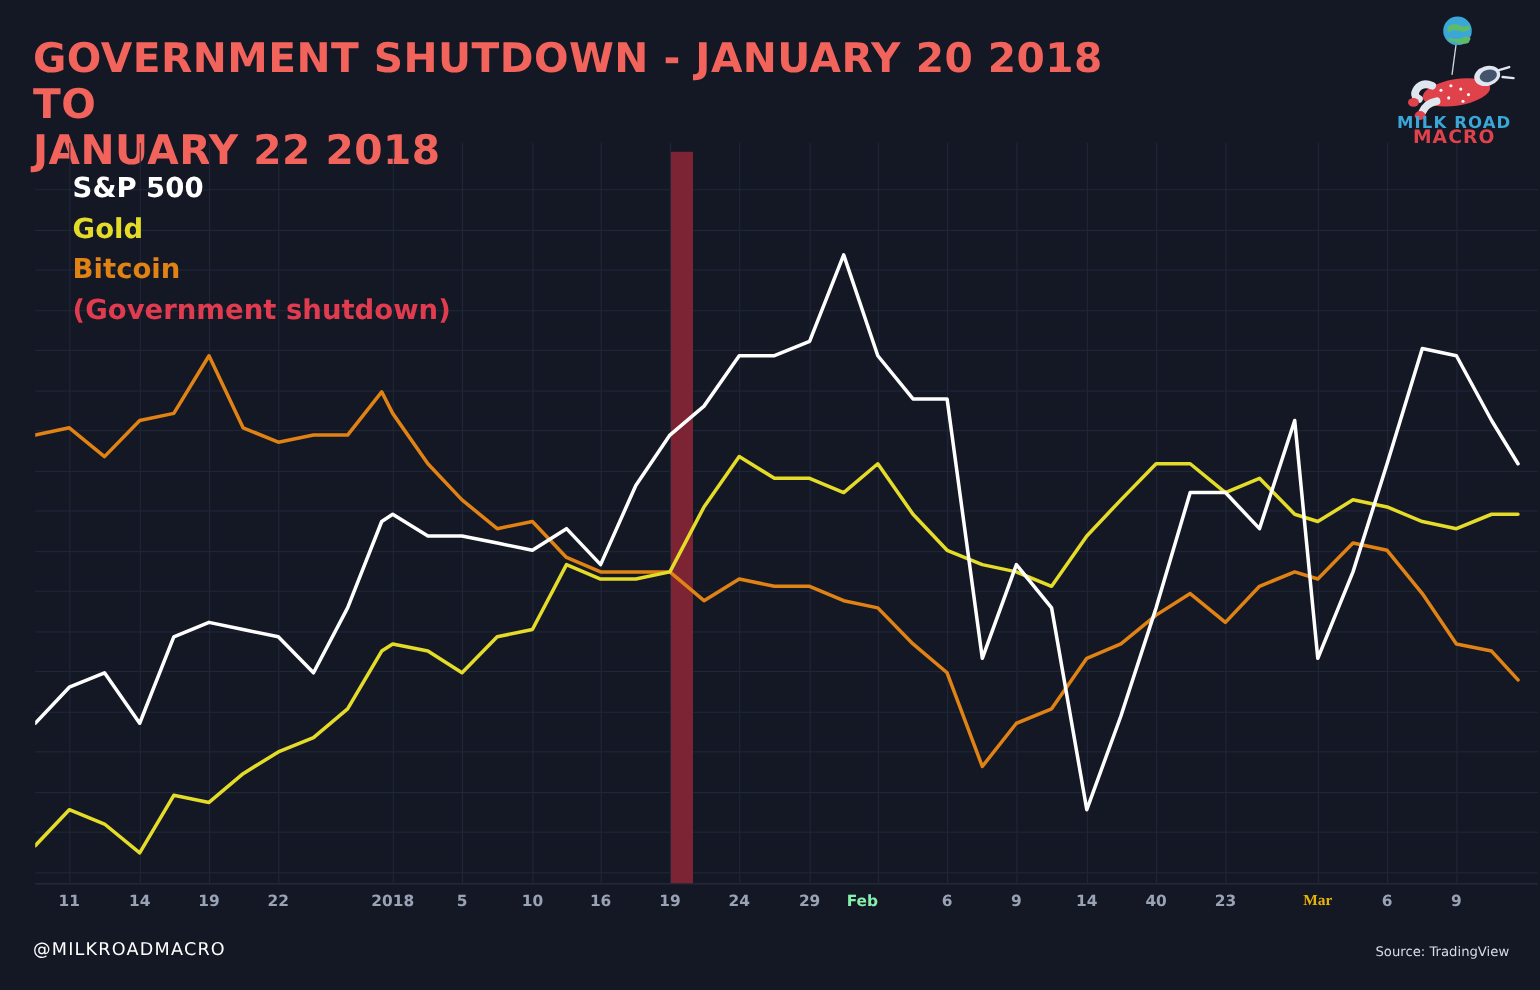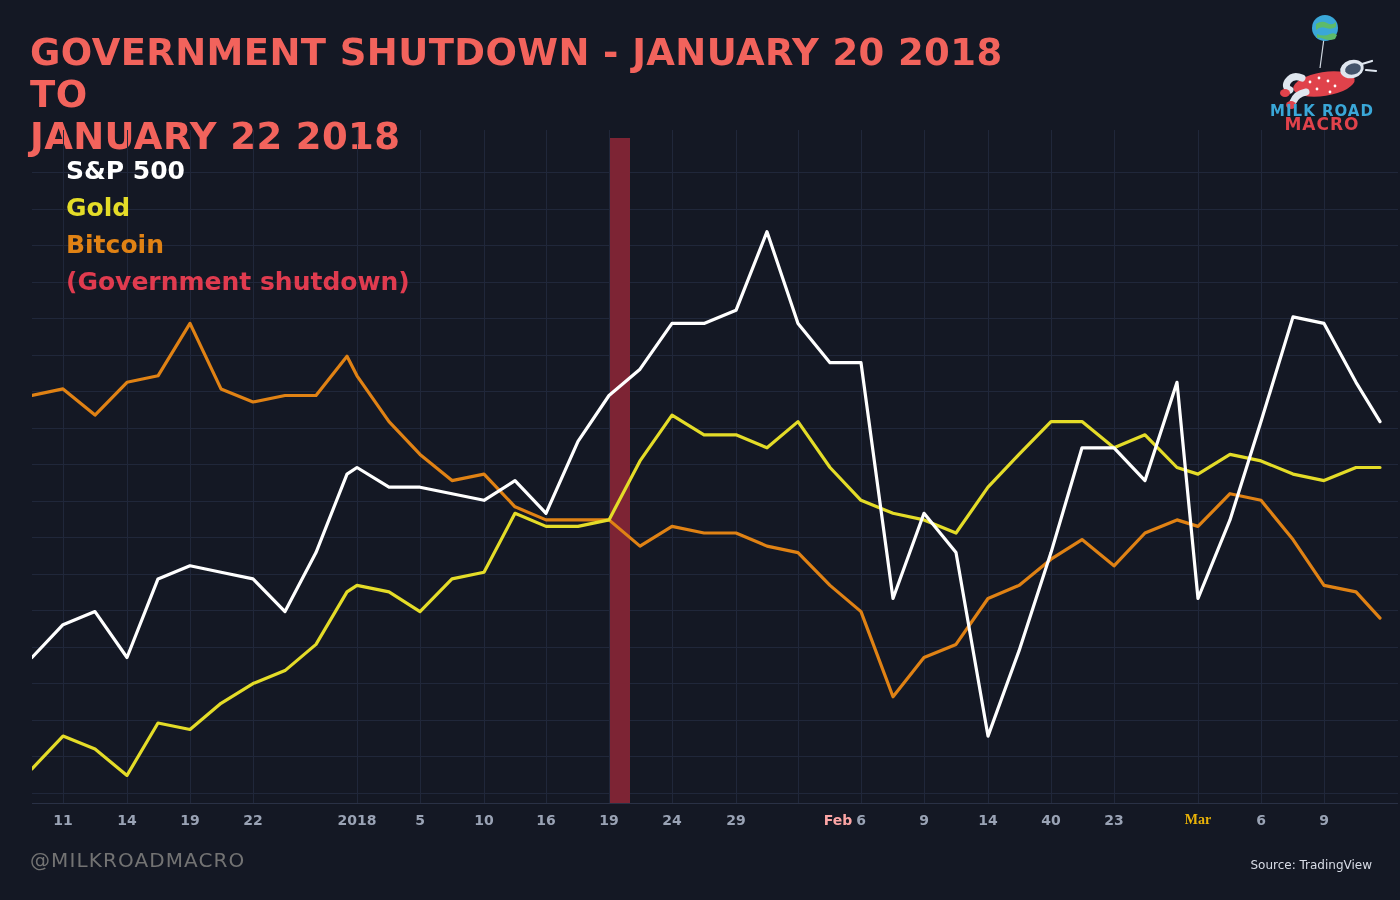--- a/index.html
+++ b/index.html
@@ -128,23 +128,23 @@
     font-size: 14px;
     font-weight: bold;
     white-space: nowrap;
   }
 
   
   #handle {
     position: absolute;
     left: 30px;
     bottom: 28px;
-    color: #737373;
-    font-family: "DejaVu Sans", sans-serif;
-    font-size: 20px;
+    color: #ffffff;
+    font-family: "DejaVu Sans", sans-serif;
+    font-size: 16px;
     letter-spacing: 1.1px;
   }
   #source {
     position: absolute;
     right: 28px;
     bottom: 28px;
     color: #d8dce6;
     font-family: "DejaVu Sans", sans-serif;
     font-size: 12px;
   }
@@ -257,21 +257,21 @@
     <div class="xtick" style="left: 127px; color: rgb(154, 163, 181);">14</div>
     <div class="xtick" style="left: 190px; color: rgb(154, 163, 181);">19</div>
     <div class="xtick" style="left: 253px; color: rgb(154, 163, 181);">22</div>
     <div class="xtick" style="left: 357px; color: rgb(154, 163, 181);">2018</div>
     <div class="xtick" style="left: 420px; color: rgb(154, 163, 181);">5</div>
     <div class="xtick" style="left: 484px; color: rgb(154, 163, 181);">10</div>
     <div class="xtick" style="left: 546px; color: rgb(154, 163, 181);">16</div>
     <div class="xtick" style="left: 609px; color: rgb(154, 163, 181);">19</div>
     <div class="xtick" style="left: 672px; color: rgb(154, 163, 181);">24</div>
     <div class="xtick" style="left: 736px; color: rgb(154, 163, 181);">29</div>
-    <div class="xtick" style="left: 838px; color: #fca5a5;">Feb</div>
+    <div class="xtick" style="left: 784px; color: #86efac;">Feb</div>
     <div class="xtick" style="left: 861px; color: rgb(154, 163, 181);">6</div>
     <div class="xtick" style="left: 924px; color: rgb(154, 163, 181);">9</div>
     <div class="xtick" style="left: 988px; color: rgb(154, 163, 181);">14</div>
     <div class="xtick" style="left: 1051px; color: rgb(154, 163, 181);">40</div>
     <div class="xtick" style="left: 1114px; color: rgb(154, 163, 181);">23</div>
     <div class="xtick" style="left: 1198px; color: #eab308; font-family: Liberation Serif, serif;">Mar</div>
     <div class="xtick" style="left: 1261px; color: rgb(154, 163, 181);">6</div>
     <div class="xtick" style="left: 1324px; color: rgb(154, 163, 181);">9</div>
   </div>
 

